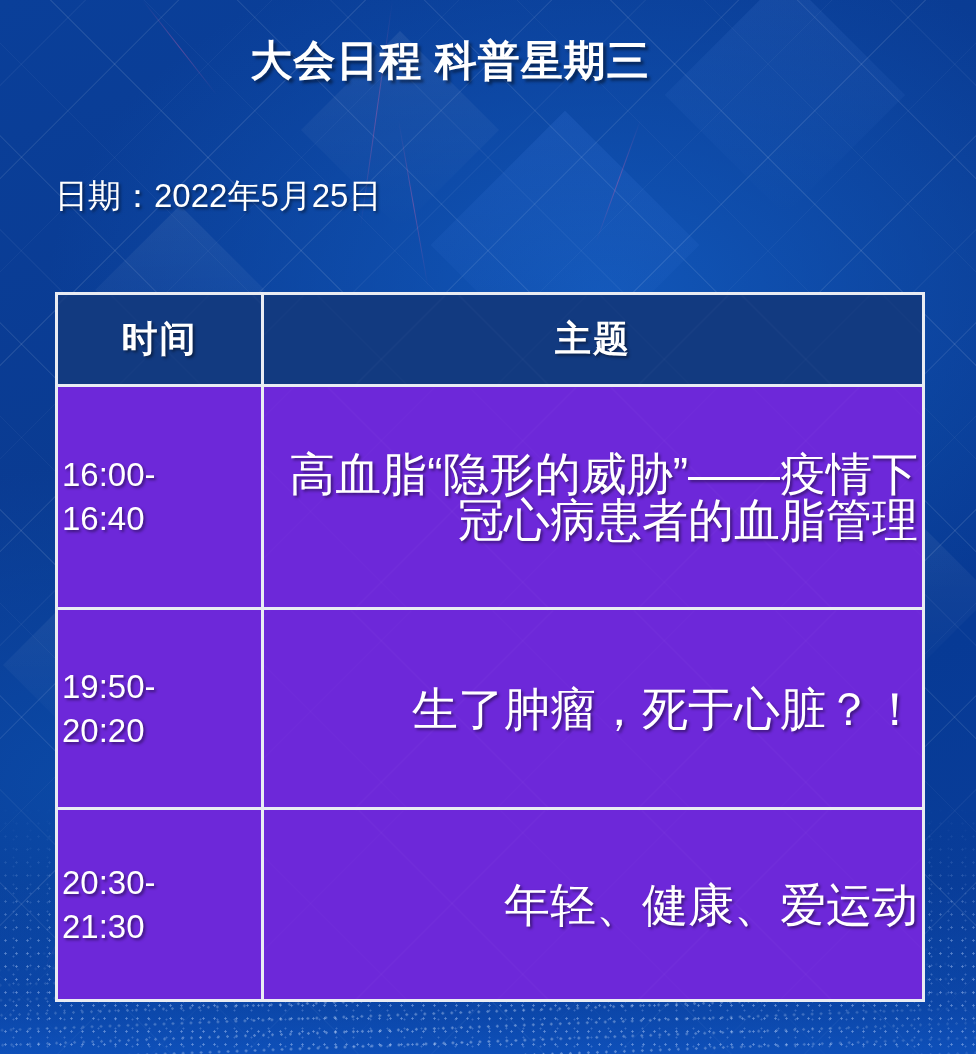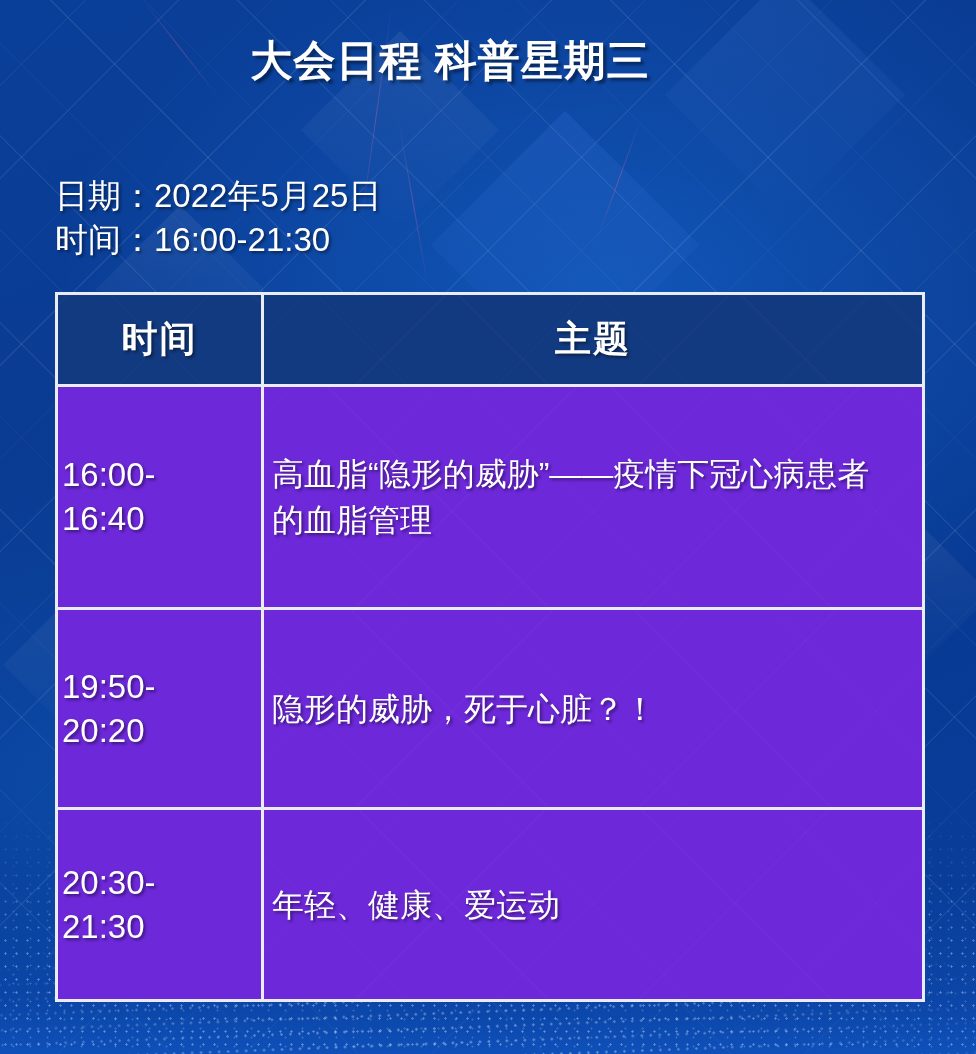--- a/index.html
+++ b/index.html
@@ -177,23 +177,23 @@
 
   .cell-time {
     text-align: left;
     padding: 0 4px 0 4px;
     font-size: 33px;
     line-height: 44px;
     font-weight: normal;
     white-space: pre-line;
   }
   .cell-topic {
-    text-align: left;
-    padding: 0 24px 0 8px;
-    font-size: 32px;
+    text-align: right;
+    padding: 0 4px 0 8px;
+    font-size: 46px;
     line-height: 46px;
     font-weight: normal;
   }
 
   .row-1 td { height: 170px; }
   .row-2 td { height: 150px; }
   .row-3 td { height: 152px; }
   .row-4 td { height: 146px; }
 
   
@@ -232,21 +232,20 @@
   <div class="bg-particles"></div>
   <div class="bg-particles2"></div>
 </div>
 
 <div class="page">
 
   <div class="title">大会日程 科普星期三</div>
 
   <div class="meta">
     <span class="meta-line">日期：2022年5月25日</span>
-    <span class="meta-line">时间：16:00-21:30</span>
   </div>
 
   <table class="schedule-table">
     <colgroup>
       <col class="c-time">
       <col class="c-topic">
     </colgroup>
     <thead>
       <tr>
         <th>时间</th>
@@ -255,21 +254,21 @@
     </thead>
     <tbody>
       <tr class="row-1">
         <td class="cell-time">16:00-
 16:40</td>
         <td class="cell-topic">高血脂“隐形的威胁”——疫情下冠心病患者的血脂管理</td>
       </tr>
       <tr class="row-3">
         <td class="cell-time">19:50-
 20:20</td>
-        <td class="cell-topic">隐形的威胁，死于心脏？！</td>
+        <td class="cell-topic">生了肿瘤，死于心脏？！</td>
       </tr>
       <tr class="row-4">
         <td class="cell-time">20:30-
 21:30</td>
         <td class="cell-topic">年轻、健康、爱运动</td>
       </tr>
     </tbody>
   </table>
 
 </div>

